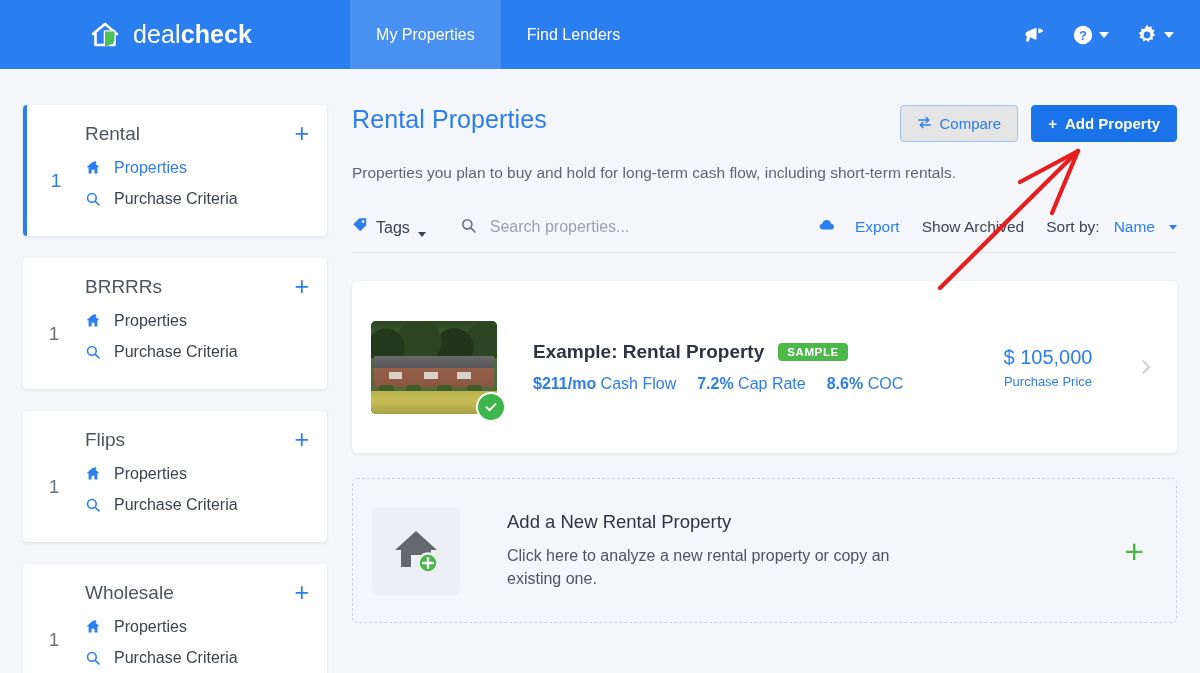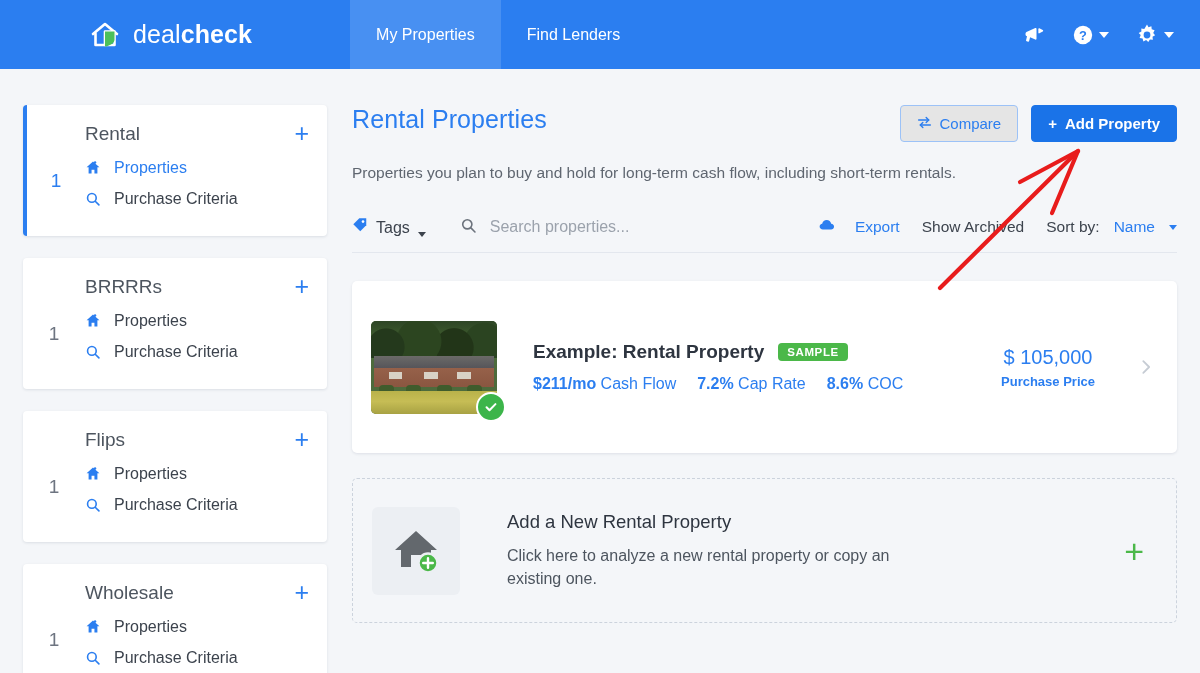--- a/index.html
+++ b/index.html
@@ -204,21 +204,21 @@
   .badge-sample {
     background: #4bb849; color: #ffffff; font-size: 11.5px; font-weight: 700;
     letter-spacing: .6px; padding: 3px 9px; border-radius: 4px;
   }
   .prop-addr { margin-top: 9px; font-size: 16px; color: #4d555f; }
   .prop-specs { margin-top: 7px; font-size: 16px; color: #4d555f; }
   .prop-metrics { margin-top: 12px; display: flex; gap: 21px; font-size: 16px; color: #2b7ef0; }
   .prop-metrics b { font-weight: 700; }
   .prop-price { text-align: center; padding-right: 6px; min-width: 140px; }
   .price-val { font-size: 20px; color: #2b7ef0; font-weight: 400; white-space: nowrap; }
-  .price-lbl { font-size: 13px; color: #2b7ef0; margin-top: 5px; font-weight: bold; }
+  .price-lbl { font-size: 13px; color: #2b7ef0; margin-top: 5px; }
   .chev { color: #c6ccd4; padding-left: 16px; display: flex; align-items: center; }
 
   
   .add-card {
     margin-top: 25px;
     border: 1.5px dashed #ccd3dd; border-radius: 5px;
     height: 145px; display: flex; align-items: center;
     padding: 0 22px 0 19px; cursor: pointer;
   }
   .add-thumb {

